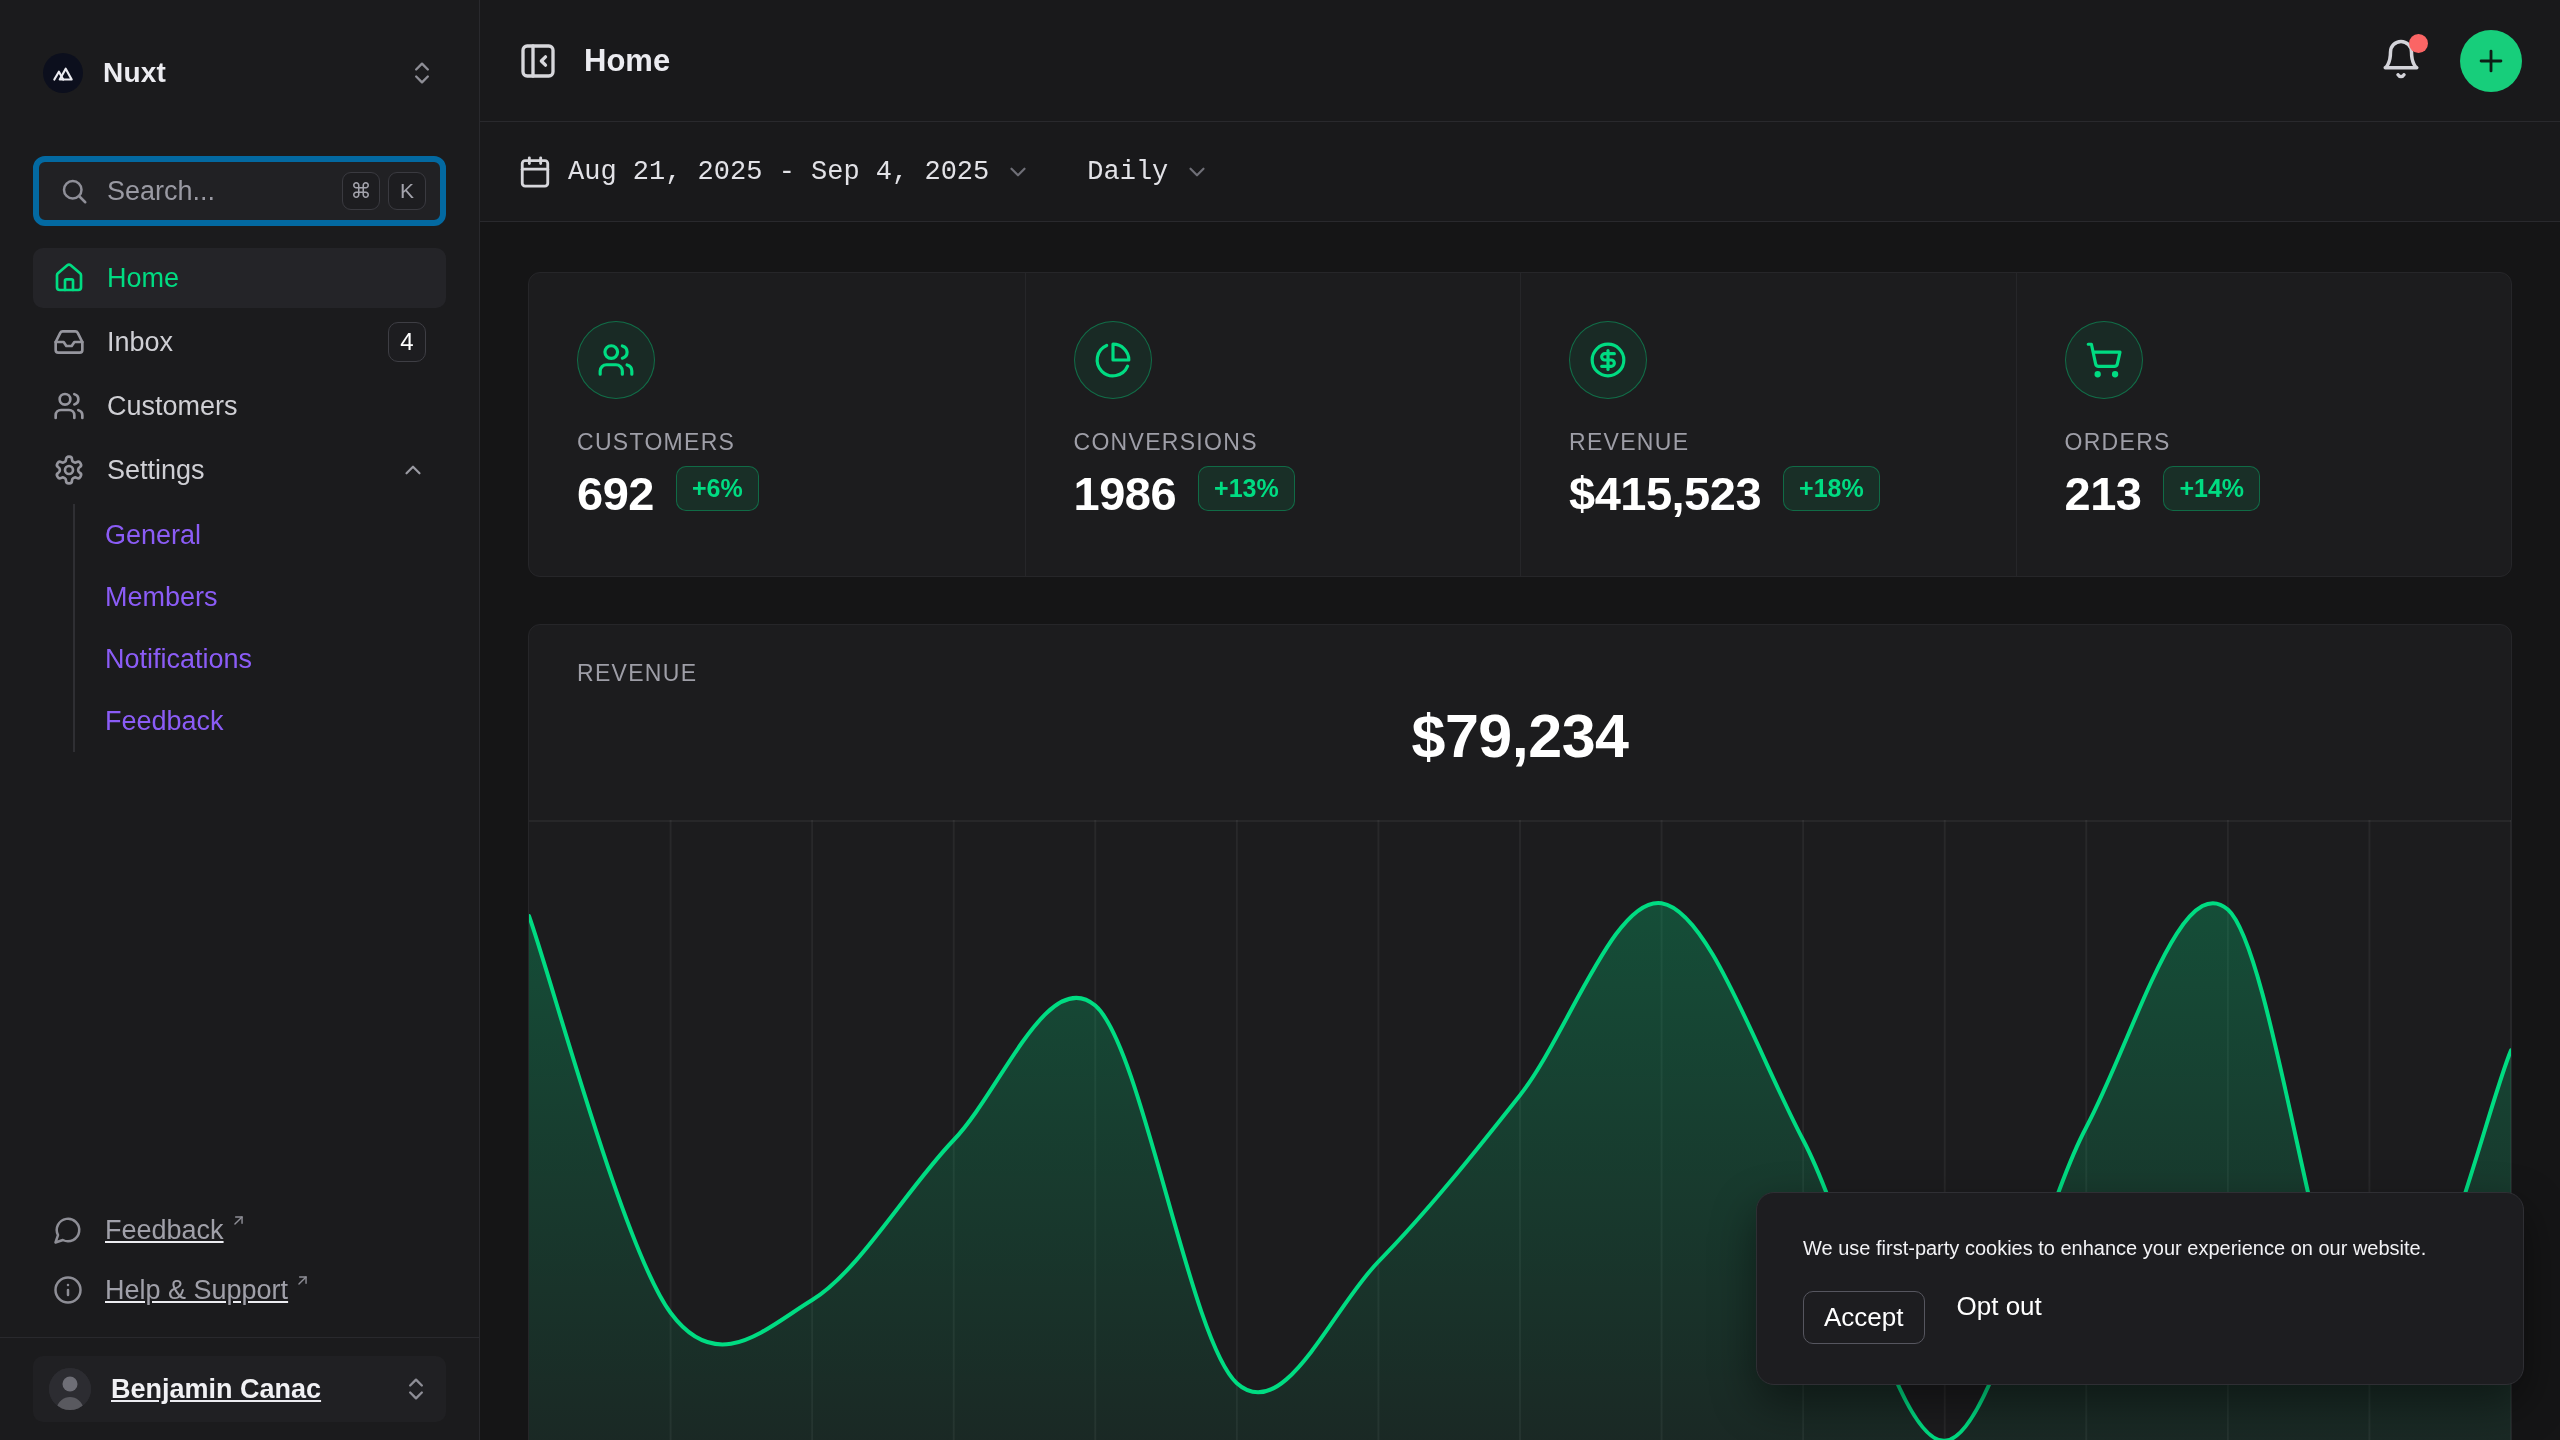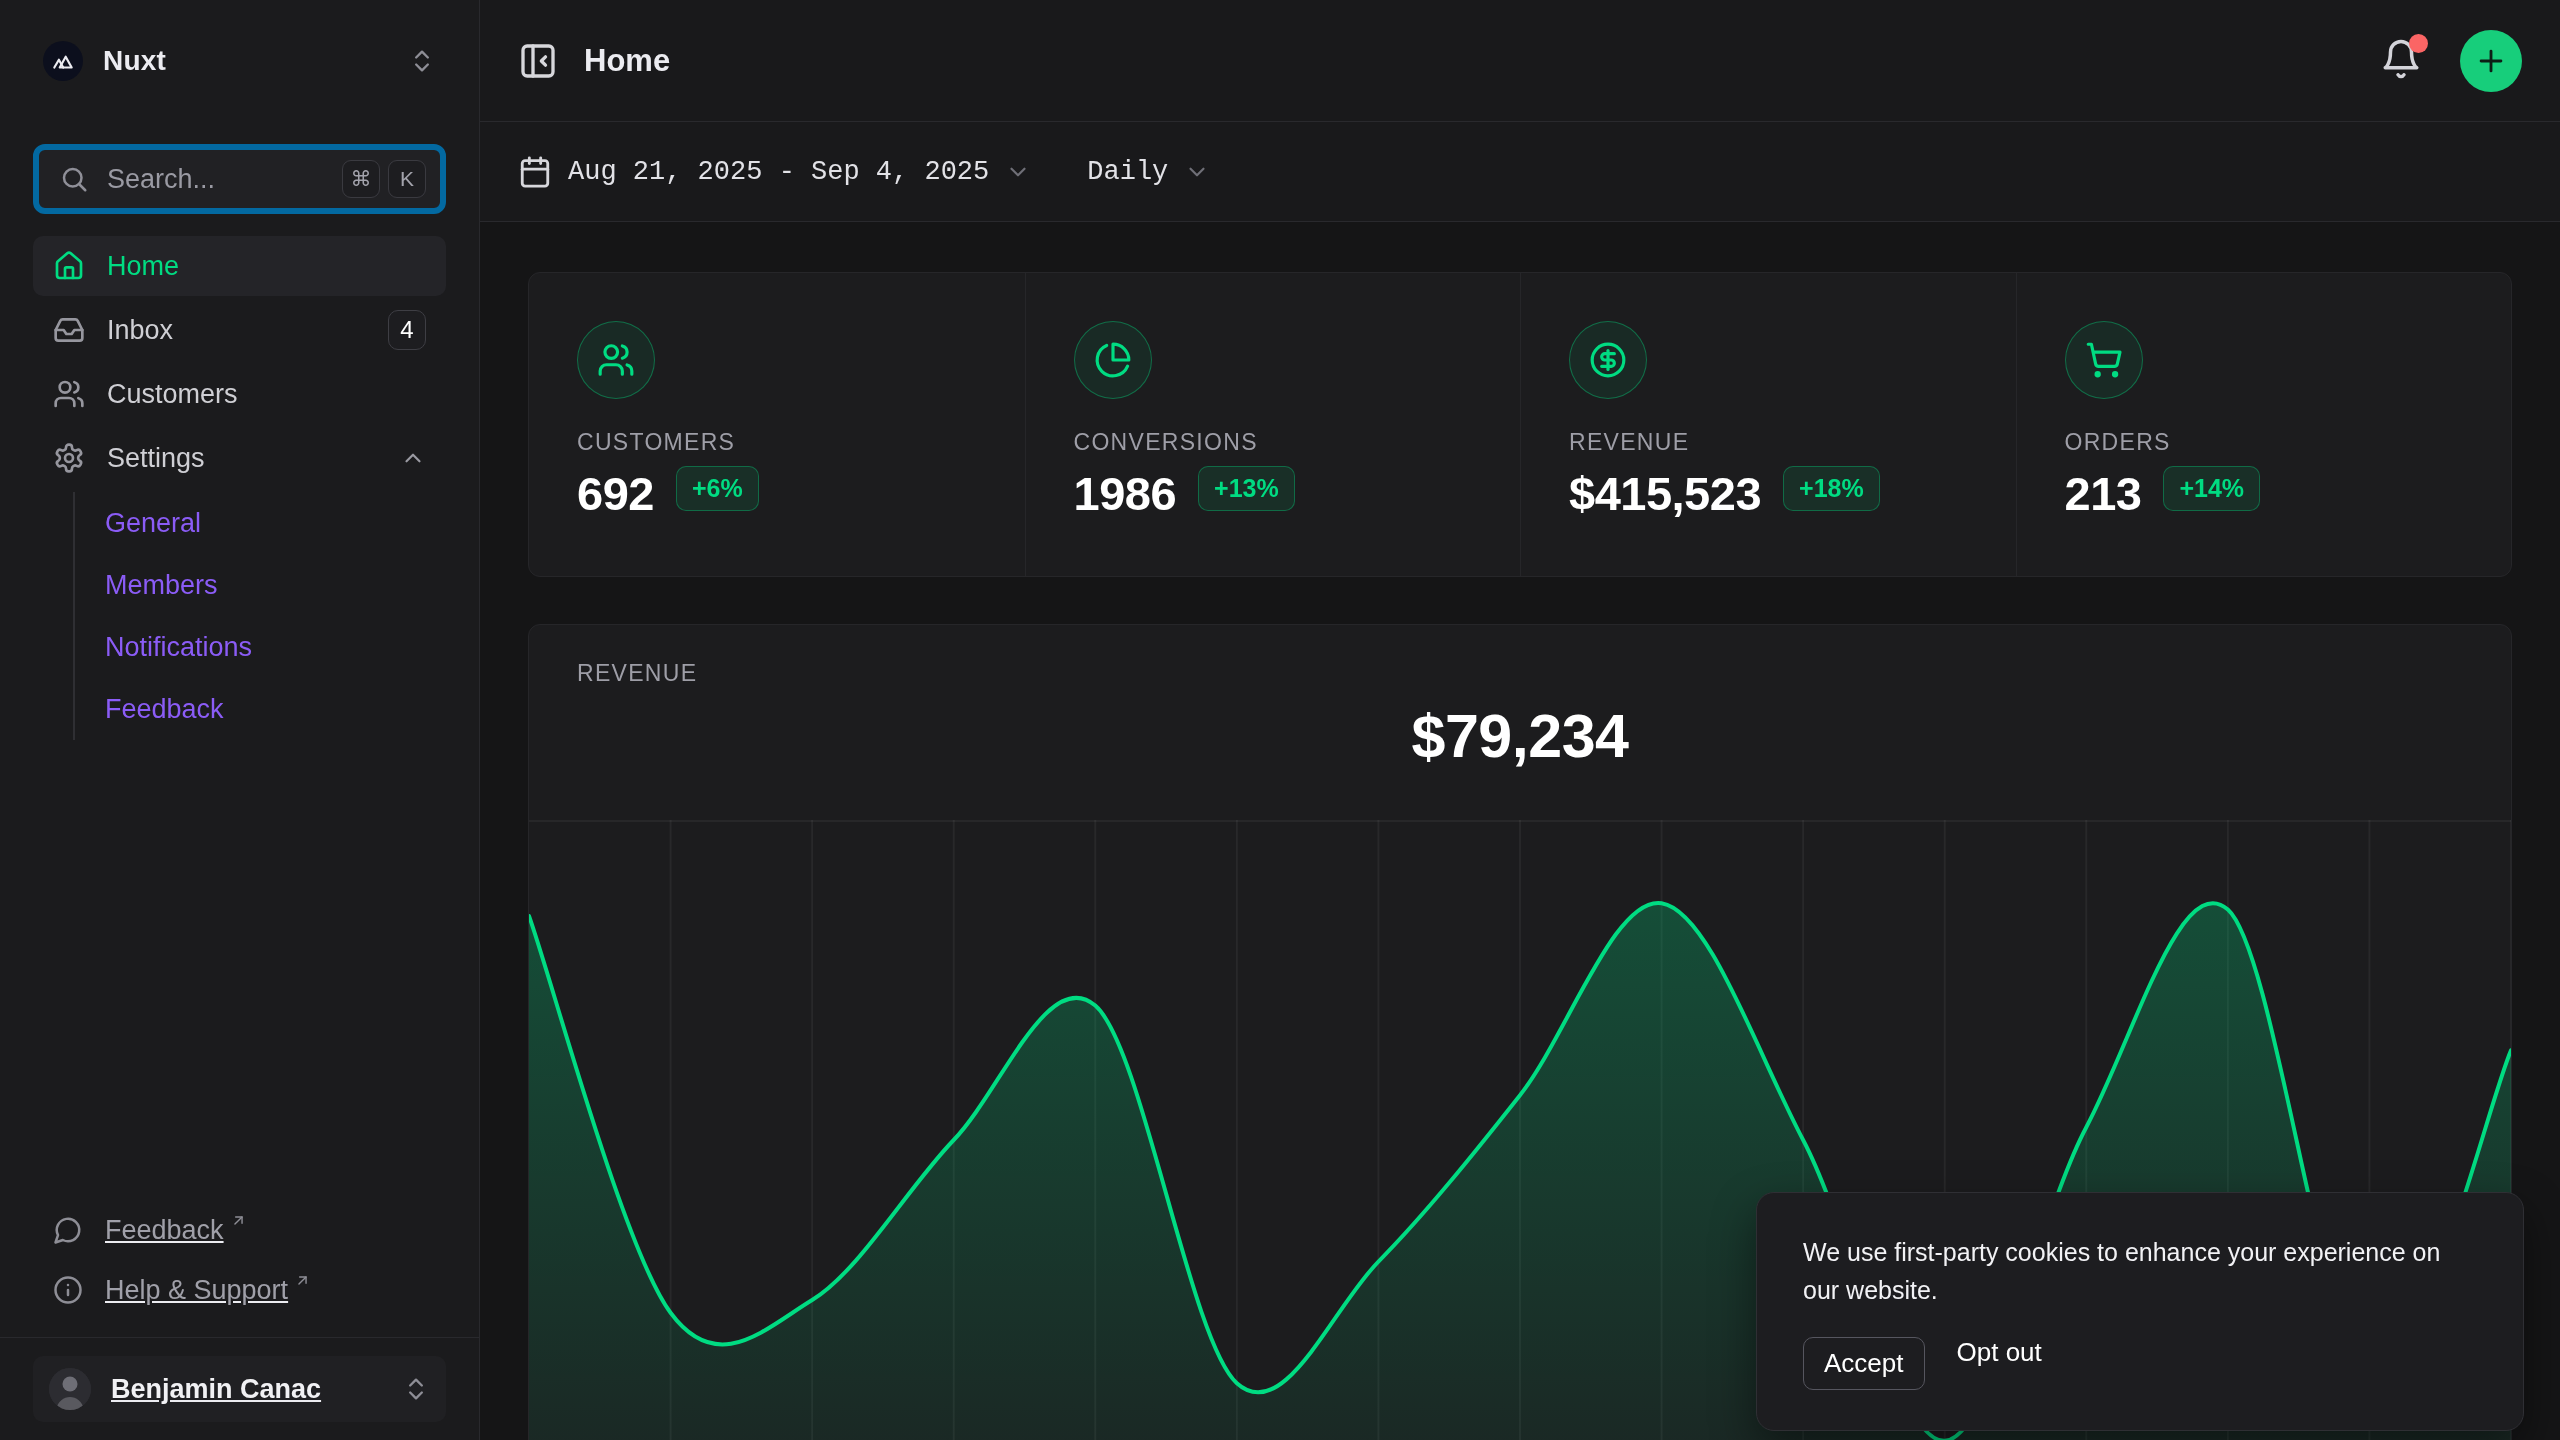--- a/index.html
+++ b/index.html
@@ -2,21 +2,21 @@
 <html><head>
 <meta charset="utf-8">
 <style>
   * { margin:0; padding:0; box-sizing:border-box; }
   html,body { width:2560px; height:1440px; overflow:hidden; background:#151516;
     font-family:"Liberation Sans","DejaVu Sans",sans-serif; color:#ececf1; }
   .app { display:flex; width:100%; height:100%; position:relative; }
 
   
   .sidebar { width:480px; min-width:480px; height:100%; background:#1b1b1d;
-    border-right:1px solid #29292d; display:flex; flex-direction:column; padding:24px 33px 18px; }
+    border-right:1px solid #29292d; display:flex; flex-direction:column; padding:36px 33px 18px; }
   .logo-row { display:flex; align-items:center; height:74px; padding:0 10px; }
   .logo-badge { width:40px; height:40px; border-radius:50%; background:#0c0f1d;
     display:flex; align-items:center; justify-content:center; }
   .logo-name { font-size:28px; font-weight:700; margin-left:20px; flex:1; letter-spacing:.2px; }
   .icon-btn { background:none; border:none; color:#8e8e96; cursor:pointer; display:flex; align-items:center; }
 
   .search-bar { margin-top:46px; height:70px; background:#212124; border:6px solid #0369a1;
     border-radius:12px; display:flex; align-items:center; padding:0 14px 0 20px; cursor:pointer; }
   .search-bar .ph { color:#9a9aa3; font-size:27px; margin-left:18px; flex:1; }
   .kbd { width:38px; height:38px; border:1px solid #3a3a40; background:#1d1d20; border-radius:9px;
@@ -87,21 +87,21 @@
   .chart-head { padding:0 48px; }
   .chart-label { font-size:23px; font-weight:500; letter-spacing:1.3px; color:#9e9ea7; }
   .chart-total { margin-top:14px; font-size:61px; font-weight:700; color:#fff; letter-spacing:-.5px;text-align:center; }
   .chart-plot { margin-top:49px; height:640px; width:100%; }
   .chart-plot svg { display:block; width:100%; height:640px; }
 
   
   .cookie { position:absolute; top:1192px; right:36px; width:768px; background:#1d1d20;
     border:1px solid #2f2f34; border-radius:18px; padding:40px 46px; z-index:20;
     box-shadow:0 18px 45px rgba(0,0,0,.45); }
-  .cookie-text { font-size:25px; line-height:1.52; color:#f2f2f5; max-width:640px; }
+  .cookie-text { font-size:20px; line-height:1.52; color:#f2f2f5; max-width:640px; }
   .cookie-actions { margin-top:28px; display:flex; align-items:flex-start; gap:32px; }
   .accept-btn { background:transparent; border:1.5px solid #56565f; border-radius:10px;
     color:#fff; font-size:26px; font-weight:500; font-family:inherit; padding:10px 20px; cursor:pointer; }
   .optout-btn { background:none; border:none; color:#fff; font-size:26px; font-weight:500;
     font-family:inherit; cursor:pointer; }
 
   svg.ic { stroke:currentColor; fill:none; stroke-width:2; stroke-linecap:round; stroke-linejoin:round; }
 </style>
 </head>
 <body>

